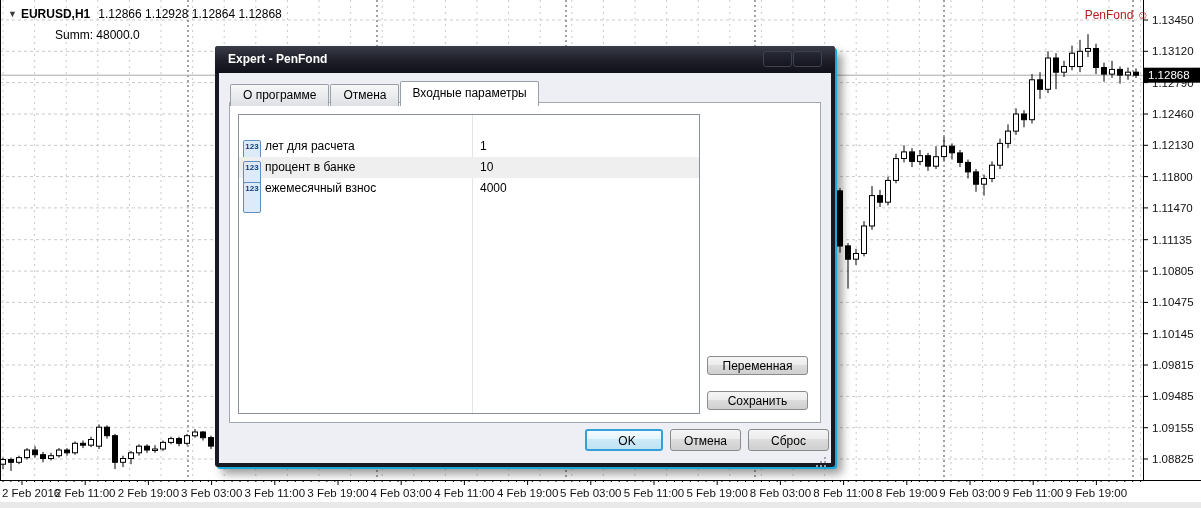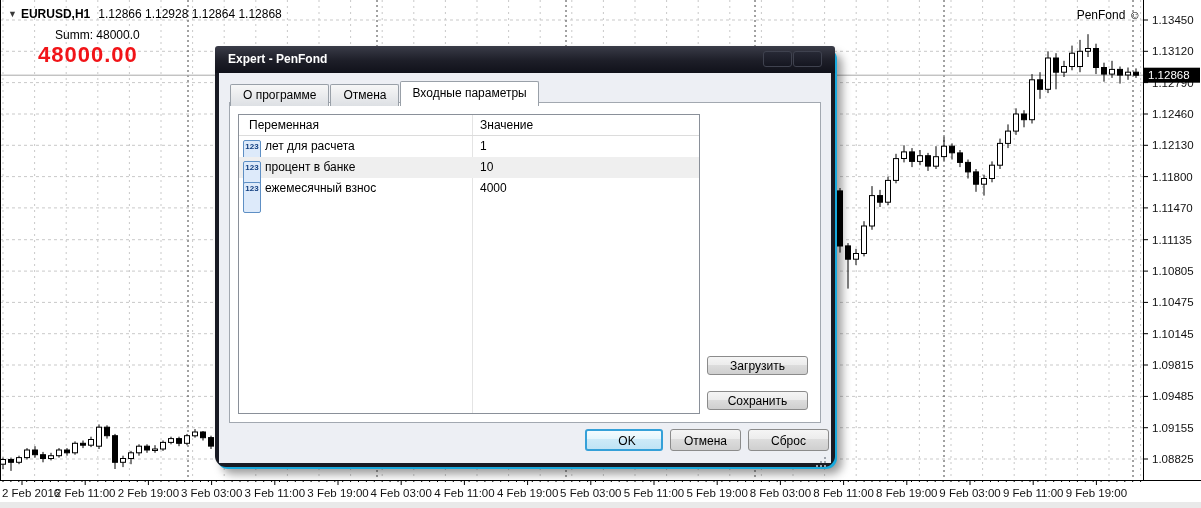--- a/index.html
+++ b/index.html
@@ -7,26 +7,26 @@
          font-family:"Liberation Sans",sans-serif;-webkit-font-smoothing:antialiased;}
   .stage *{box-sizing:border-box;}
   svg text{font-family:"Liberation Sans",sans-serif;}
 
   
   .symbol-line{position:absolute;left:8px;top:7px;font-size:12px;color:#000;white-space:nowrap;}
   .symbol-line .marker{color:#3a3a3a;font-size:9px;vertical-align:1px;margin-right:4px;}
   .symbol-line .sym{font-weight:bold;margin-right:8px;}
   .summ-label{position:absolute;left:55px;top:28px;font-size:12px;color:#000;}
   .summ-value{position:absolute;left:38px;top:42px;font-size:22px;font-weight:bold;color:#f11418;letter-spacing:1px;}
-  .expert-tag{position:absolute;right:60px;top:8px;font-size:12px;color:#000000;white-space:nowrap;}
+  .expert-tag{position:absolute;right:52px;top:8px;font-size:12px;color:#b91c1c;white-space:nowrap;}
   .bottom-strip{position:absolute;left:0;top:502px;width:1201px;height:6px;background:#e9e9e9;}
 
   
   .dialog{position:absolute;left:215px;top:46px;width:620px;height:421px;background:#181a23;
-          border-radius:11px;box-shadow:2px 2px 0 0 #18a9dc,7px 7px 10px rgba(0,0,0,.40);}
+          border-radius:3px;box-shadow:2px 2px 0 0 #18a9dc,7px 7px 10px rgba(0,0,0,.40);}
   .titlebar{position:absolute;left:0;top:0;right:0;height:27px;border-radius:3px 3px 0 0;
             background:linear-gradient(180deg,#3a3c48 0%,#1d1e28 55%,#10111a 100%);}
   .titlebar .title{position:absolute;left:13px;top:6px;font-size:12px;font-weight:bold;color:#fff;}
   .tb-buttons{position:absolute;right:13px;top:5px;display:flex;gap:1px;}
   .tb-btn{width:29px;height:16px;background:linear-gradient(180deg,#272935,#151620);
           border:1px solid #3f424f;border-radius:3px;}
   .client{position:absolute;left:4px;top:27px;right:4px;bottom:4px;background:#edeff4;}
 
   .tabstrip{position:absolute;left:11px;top:7px;z-index:3;white-space:nowrap;}
   .tab{display:inline-block;position:relative;top:3px;padding:3px 12px 4px;margin-right:1px;
@@ -482,60 +482,55 @@
         <text x="1033.2" y="497" font-size="11.5" fill="#111" text-anchor="middle">9 Feb 11:00</text>
         <line x1="1096.4" y1="480" x2="1096.4" y2="485" stroke="#000000" stroke-width="1"></line>
         <text x="1096.4" y="497" font-size="11.5" fill="#111" text-anchor="middle">9 Feb 19:00</text>
       </g>
     </svg>
 
   <div class="symbol-line">
     <span class="marker">▼</span><span class="sym">EURUSD,H1</span><span>1.12866 1.12928 1.12864 1.12868</span>
   </div>
   <div class="summ-label">Summ: 48000.0</div>
-  <div class="summ-value">48000.00</div>
   <div class="expert-tag">
     <span>PenFond</span>
     <span>☺</span>
   </div>
   <div class="bottom-strip"></div>
 
   <div class="dialog">
     <div class="titlebar">
       <span class="title">Expert - PenFond</span>
       <span class="tb-buttons" id="tb-buttons">
           <span class="tb-btn"></span>
           <span class="tb-btn"></span>
         </span>
     </div>
     <div class="client">
       <div class="tabstrip" id="tabstrip"><span class="tab">О программе</span><span class="tab">Отмена</span><span class="tab active">Входные параметры</span></div>
       <div class="tabpage">
         <div class="listbox" id="listbox">
           <div class="col-divider"></div>
-        <div class="lrow header" style="top: 0px;">
-              <span class="c1">Переменная</span>
-              <span class="c2">Значение</span>
-            </div>
             <div class="lrow" style="top: 21px;">
               <span class="param-icon">123</span>
               <span class="name">лет для расчета</span>
               <span class="c2">1</span>
             </div>
             <div class="lrow" style="top: 42px; background: rgb(239, 239, 239);">
               <span class="param-icon">123</span>
               <span class="name">процент в банке</span>
               <span class="c2">10</span>
             </div>
             <div class="lrow" style="top: 63px;">
               <span class="param-icon">123</span>
               <span class="name">ежемесячный взнос</span>
               <span class="c2">4000</span>
             </div>
           </div>
-        <span id="side-buttons"><button class="btn side-btn" style="top: 253px;">Загрузить</button><button class="btn side-btn" style="top: 288px;">Сохранить</button></span>
+        <span id="side-buttons"><button class="btn side-btn" style="top: 253px;">Переменная</button><button class="btn side-btn" style="top: 288px;">Сохранить</button></span>
       </div>
       <span id="footer-buttons"><button class="btn footer-btn default" style="left: 366px; width: 78px;">OK</button><button class="btn footer-btn" style="left: 451px; width: 71px;">Отмена</button><button class="btn footer-btn" style="left: 529px; width: 81px;">Сброс</button></span>
       <span class="grip"></span>
     </div>
   </div>
 
 </div>
 
 </body></html>

